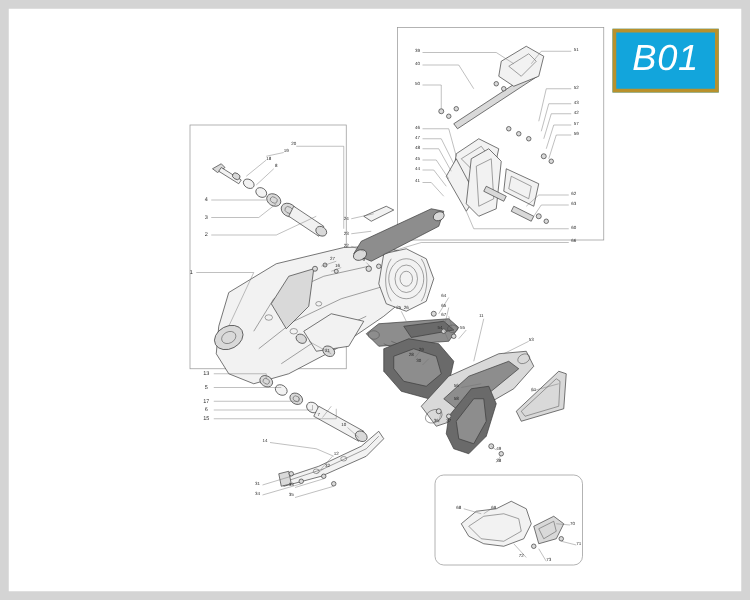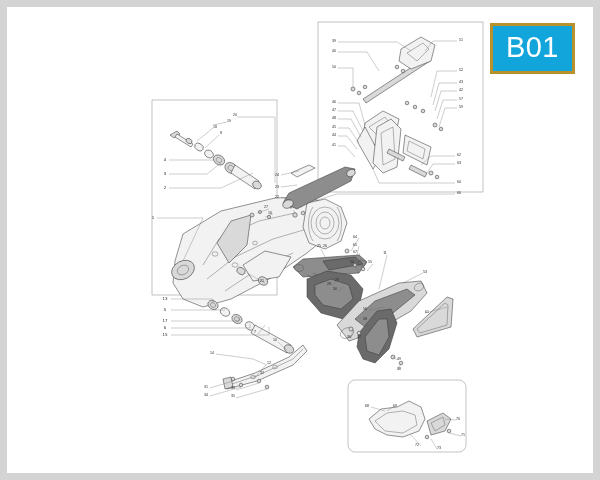--- a/index.html
+++ b/index.html
@@ -6,21 +6,21 @@
   body{width:600px;height:480px;overflow:hidden;
        font-family:"Liberation Sans",sans-serif;}
   #page{position:relative;width:600px;height:480px;box-sizing:border-box;
         background:#ffffff;border:7px solid #d4d4d4;}
   #stage{position:absolute;inset:0;}
   svg.layer{position:absolute;left:0;top:0;width:586px;height:466px;}
   #badge{position:absolute;right:18px;top:16px;
          background:#12a5dc;border:3px solid #b8912c;
          color:#fff;font-size:29px;line-height:1;
          padding:7px 13px 9px 13px;letter-spacing:.5px;
-         font-family:"Liberation Sans",sans-serif;}
+         font-family:"Liberation Sans",sans-serif;font-style:italic;}
   .lbl{font-family:"Liberation Sans",sans-serif;font-size:3.6px;fill:#2b2b2b;}
   .lbl.big{font-size:4.4px;}
   .lead{stroke:#6e6e6e;stroke-width:.35;fill:none;}
   .boxline{stroke:#9a9a9a;stroke-width:.6;fill:none;}
   .part{stroke:#3a3a3a;stroke-width:.55;fill:#ffffff;stroke-linejoin:round;}
   .part.lt{fill:#f2f2f2;}
   .part.md{fill:#d9d9d9;}
   .part.dk{fill:#8d8d8d;}
   .part.dkr{fill:#6a6a6a;}
   .thin{stroke:#4a4a4a;stroke-width:.4;fill:none;}

